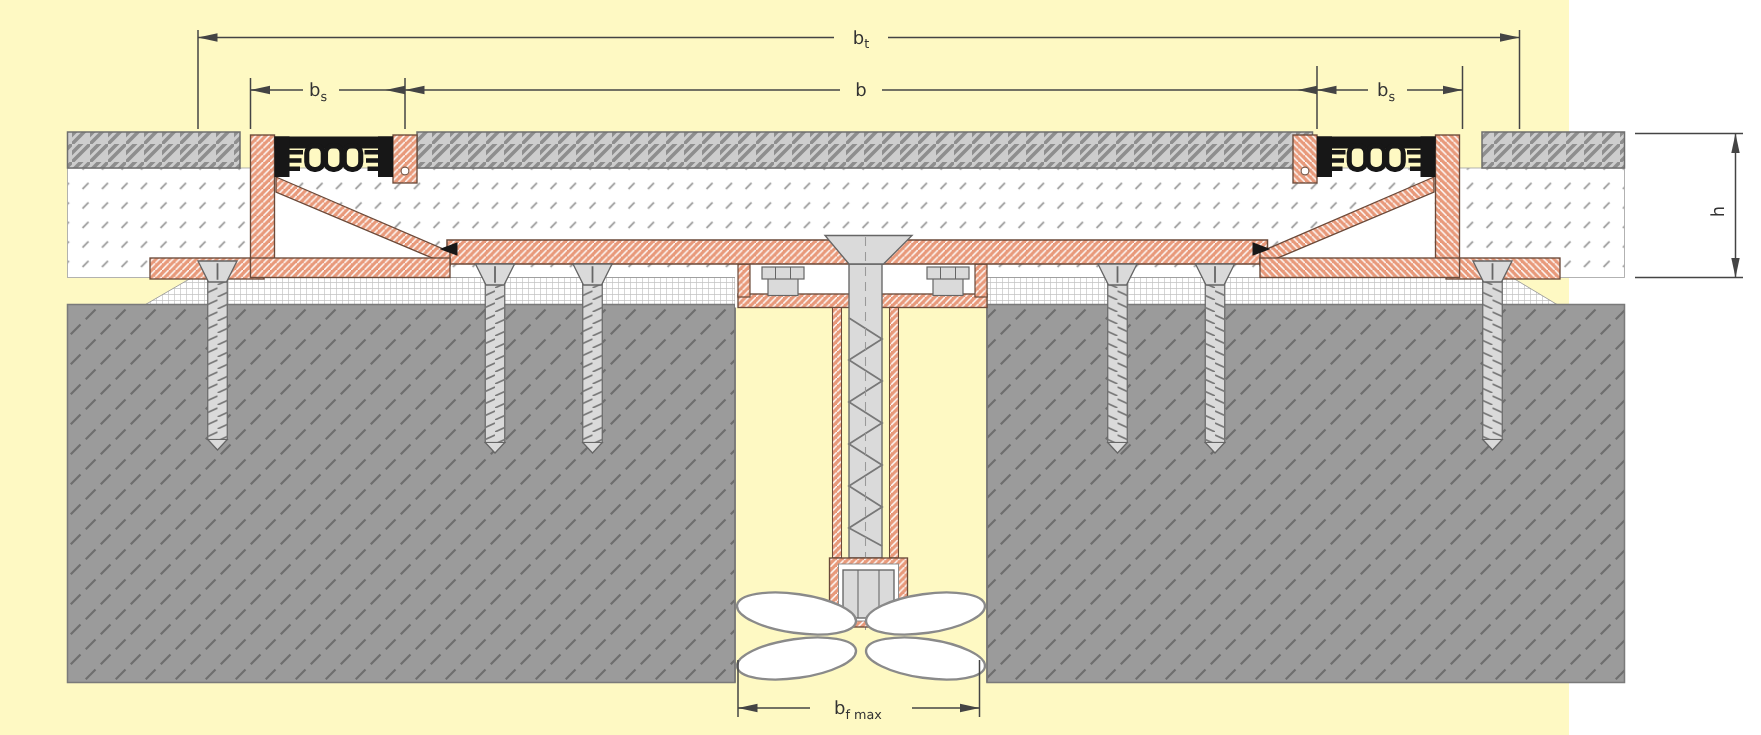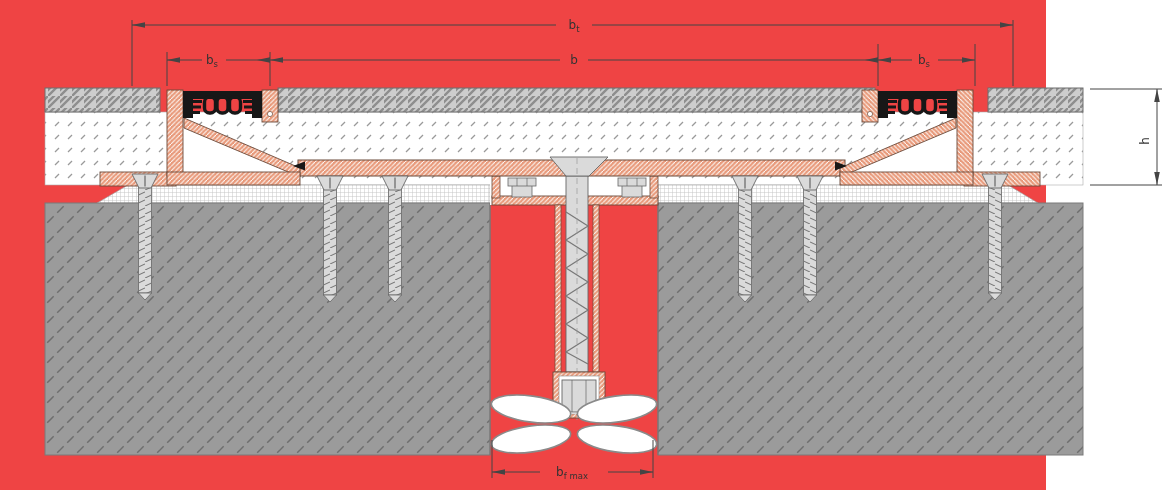--- a/index.html
+++ b/index.html
@@ -1,16 +1,16 @@
 <!DOCTYPE html>
 <html style="--c-profile: #e8997a; --c-profileline: #6b4a3a; --c-gasket: #171717; --c-tile: #cdcdcd; --c-tileline: #8e8e8e; --c-concrete: #9b9b9b; --c-concreteline: #6e6e6e; --c-metal: #dadada; --c-metalline: #666666; --c-dim: #444444; --c-edge: #777777;"><head>
 <meta charset="utf-8">
 <style>
   html,body{margin:0;padding:0;background:#fff;}
-  .stage{width:1046px;height:490px;position:relative;background:#ef4444;
+  .stage{width:1046px;height:490px;position:relative;background:#fef9c3;
          font-family:"DejaVu Sans", sans-serif;}
   svg text{font-family:"DejaVu Sans", sans-serif;fill:#333;}
 </style>
 </head>
 <body>
 
 <div class="stage">
 <svg width="1174" height="490" viewBox="0 0 1174 490">
   <defs>
     <pattern id="tileHatch" width="12" height="12" patternUnits="userSpaceOnUse">

